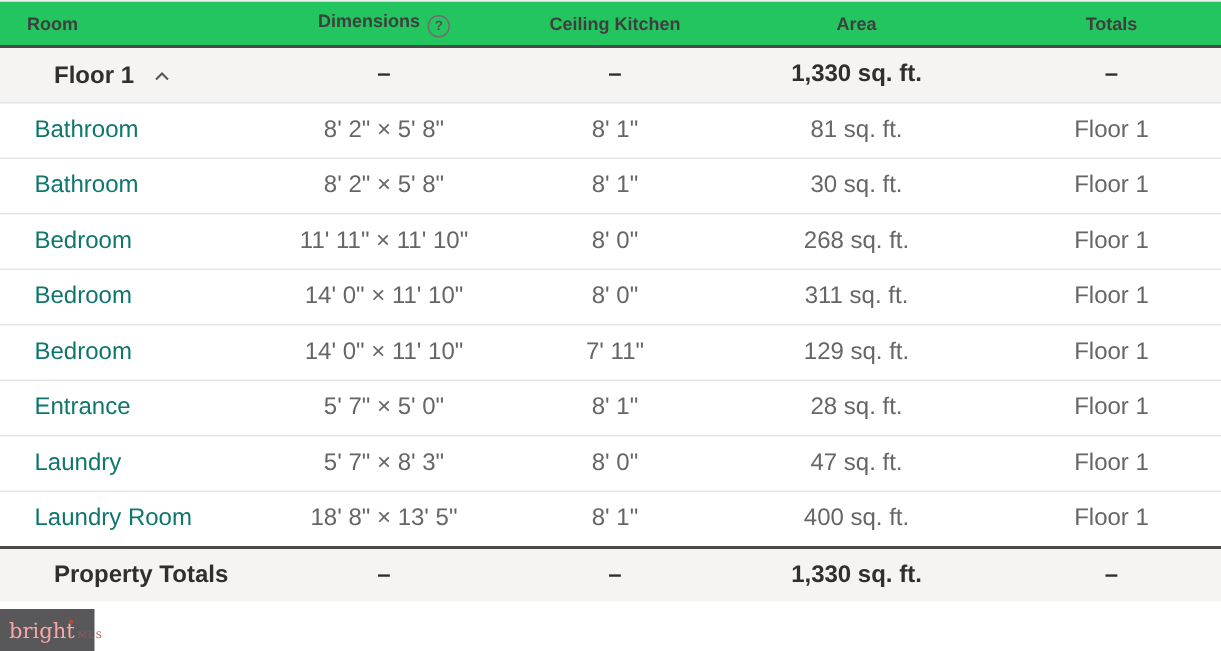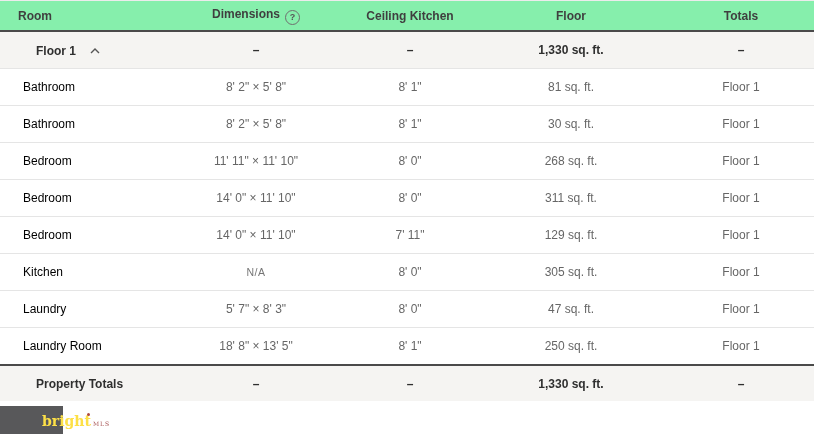--- a/index.html
+++ b/index.html
@@ -17,37 +17,37 @@
     border-top: 1px solid #ececec;
   }
   th {
     height: 29px;
     font-size: 12px;
     font-weight: bold;
     color: #3f3f3f;
     text-align: center;
     vertical-align: middle;
     border-bottom: 2px solid #4a4a4a;
-    background: #86efac;
+    background: #22c55e;
     padding: 0;
   }
   th.col-room { text-align: left; padding-left: 18px; }
   td {
     height: 36px;
-    font-size: 12px;
+    font-size: 16px;
     color: #666666;
     text-align: center;
     vertical-align: middle;
     border-bottom: 1px solid #e5e5e5;
     padding: 0;
   }
   td.cell-room {
     text-align: left;
     padding-left: 23px;
-    color: #000000;
+    color: #0f766e;
   }
   tr.group-row td, tr.totals-row td {
     background: #f5f4f2;
     font-weight: bold;
     color: #2f2f2f;
   }
   tr.group-row td.cell-room, tr.totals-row td.cell-room {
     padding-left: 36px;
     color: #2f2f2f;
   }
@@ -83,26 +83,25 @@
     width: 63px; height: 30px;
     background: #58585a;
     display: flex;
     align-items: center;
     padding-left: 6px;
     box-sizing: border-box;
     z-index: 5;
   }
   .watermark .brand {
     font-family: "DejaVu Serif", serif;
-    font-weight: bold;
+    font-weight: normal;
     font-size: 14px;
-    color: #fde047;
+    color: #fca5a5;
     line-height: 1;
     position: relative;
-    margin-left: 36px;
   }
   .watermark .brand::after {
     content: "";
     position: absolute;
     right: 1px; top: -1px;
     width: 3px; height: 3px;
     background: #b04a3e;
     border-radius: 50%;
   }
   .watermark .suffix {
@@ -125,21 +124,21 @@
       <col style="width:194px">
       <col style="width:146px">
   </colgroup>
   <thead>
     <tr>
       <th class="col-room">Room</th>
       <th>
         <span>Dimensions</span><span class="help-icon">?</span>
       </th>
       <th>Ceiling Kitchen</th>
-      <th>Floor</th>
+      <th>Area</th>
       <th>Totals</th>
     </tr>
   </thead>
   <tbody>
     <tr class="group-row">
       <td class="cell-room">
         <span>Floor 1</span><span class="chevron-icon"><svg width="10" height="6" viewBox="0 0 10 6">
               <polyline points="1,5 5,1 9,5" fill="none" stroke="#555555" stroke-width="1.4"></polyline>
             </svg></span>
       </td>
@@ -177,38 +176,38 @@
       <td>Floor 1</td>
     </tr>
     <tr>
       <td class="cell-room">Bedroom</td>
       <td>14' 0" × 11' 10"</td>
       <td>7' 11"</td>
       <td>129 sq. ft.</td>
       <td>Floor 1</td>
     </tr>
     <tr>
-      <td class="cell-room">Kitchen</td>
-      <td class="na-value">N/A</td>
-      <td>8' 0"</td>
-      <td>305 sq. ft.</td>
+      <td class="cell-room">Entrance</td>
+      <td>5' 7" × 5' 0"</td>
+      <td>8' 1"</td>
+      <td>28 sq. ft.</td>
       <td>Floor 1</td>
     </tr>
     <tr>
       <td class="cell-room">Laundry</td>
       <td>5' 7" × 8' 3"</td>
       <td>8' 0"</td>
       <td>47 sq. ft.</td>
       <td>Floor 1</td>
     </tr>
     <tr>
       <td class="cell-room">Laundry Room</td>
       <td>18' 8" × 13' 5"</td>
       <td>8' 1"</td>
-      <td>250 sq. ft.</td>
+      <td>400 sq. ft.</td>
       <td>Floor 1</td>
     </tr>
     <tr class="totals-row">
       <td class="cell-room">Property Totals</td>
       <td>–</td>
       <td>–</td>
       <td>1,330 sq. ft.</td>
       <td>–</td>
     </tr>
   </tbody>

